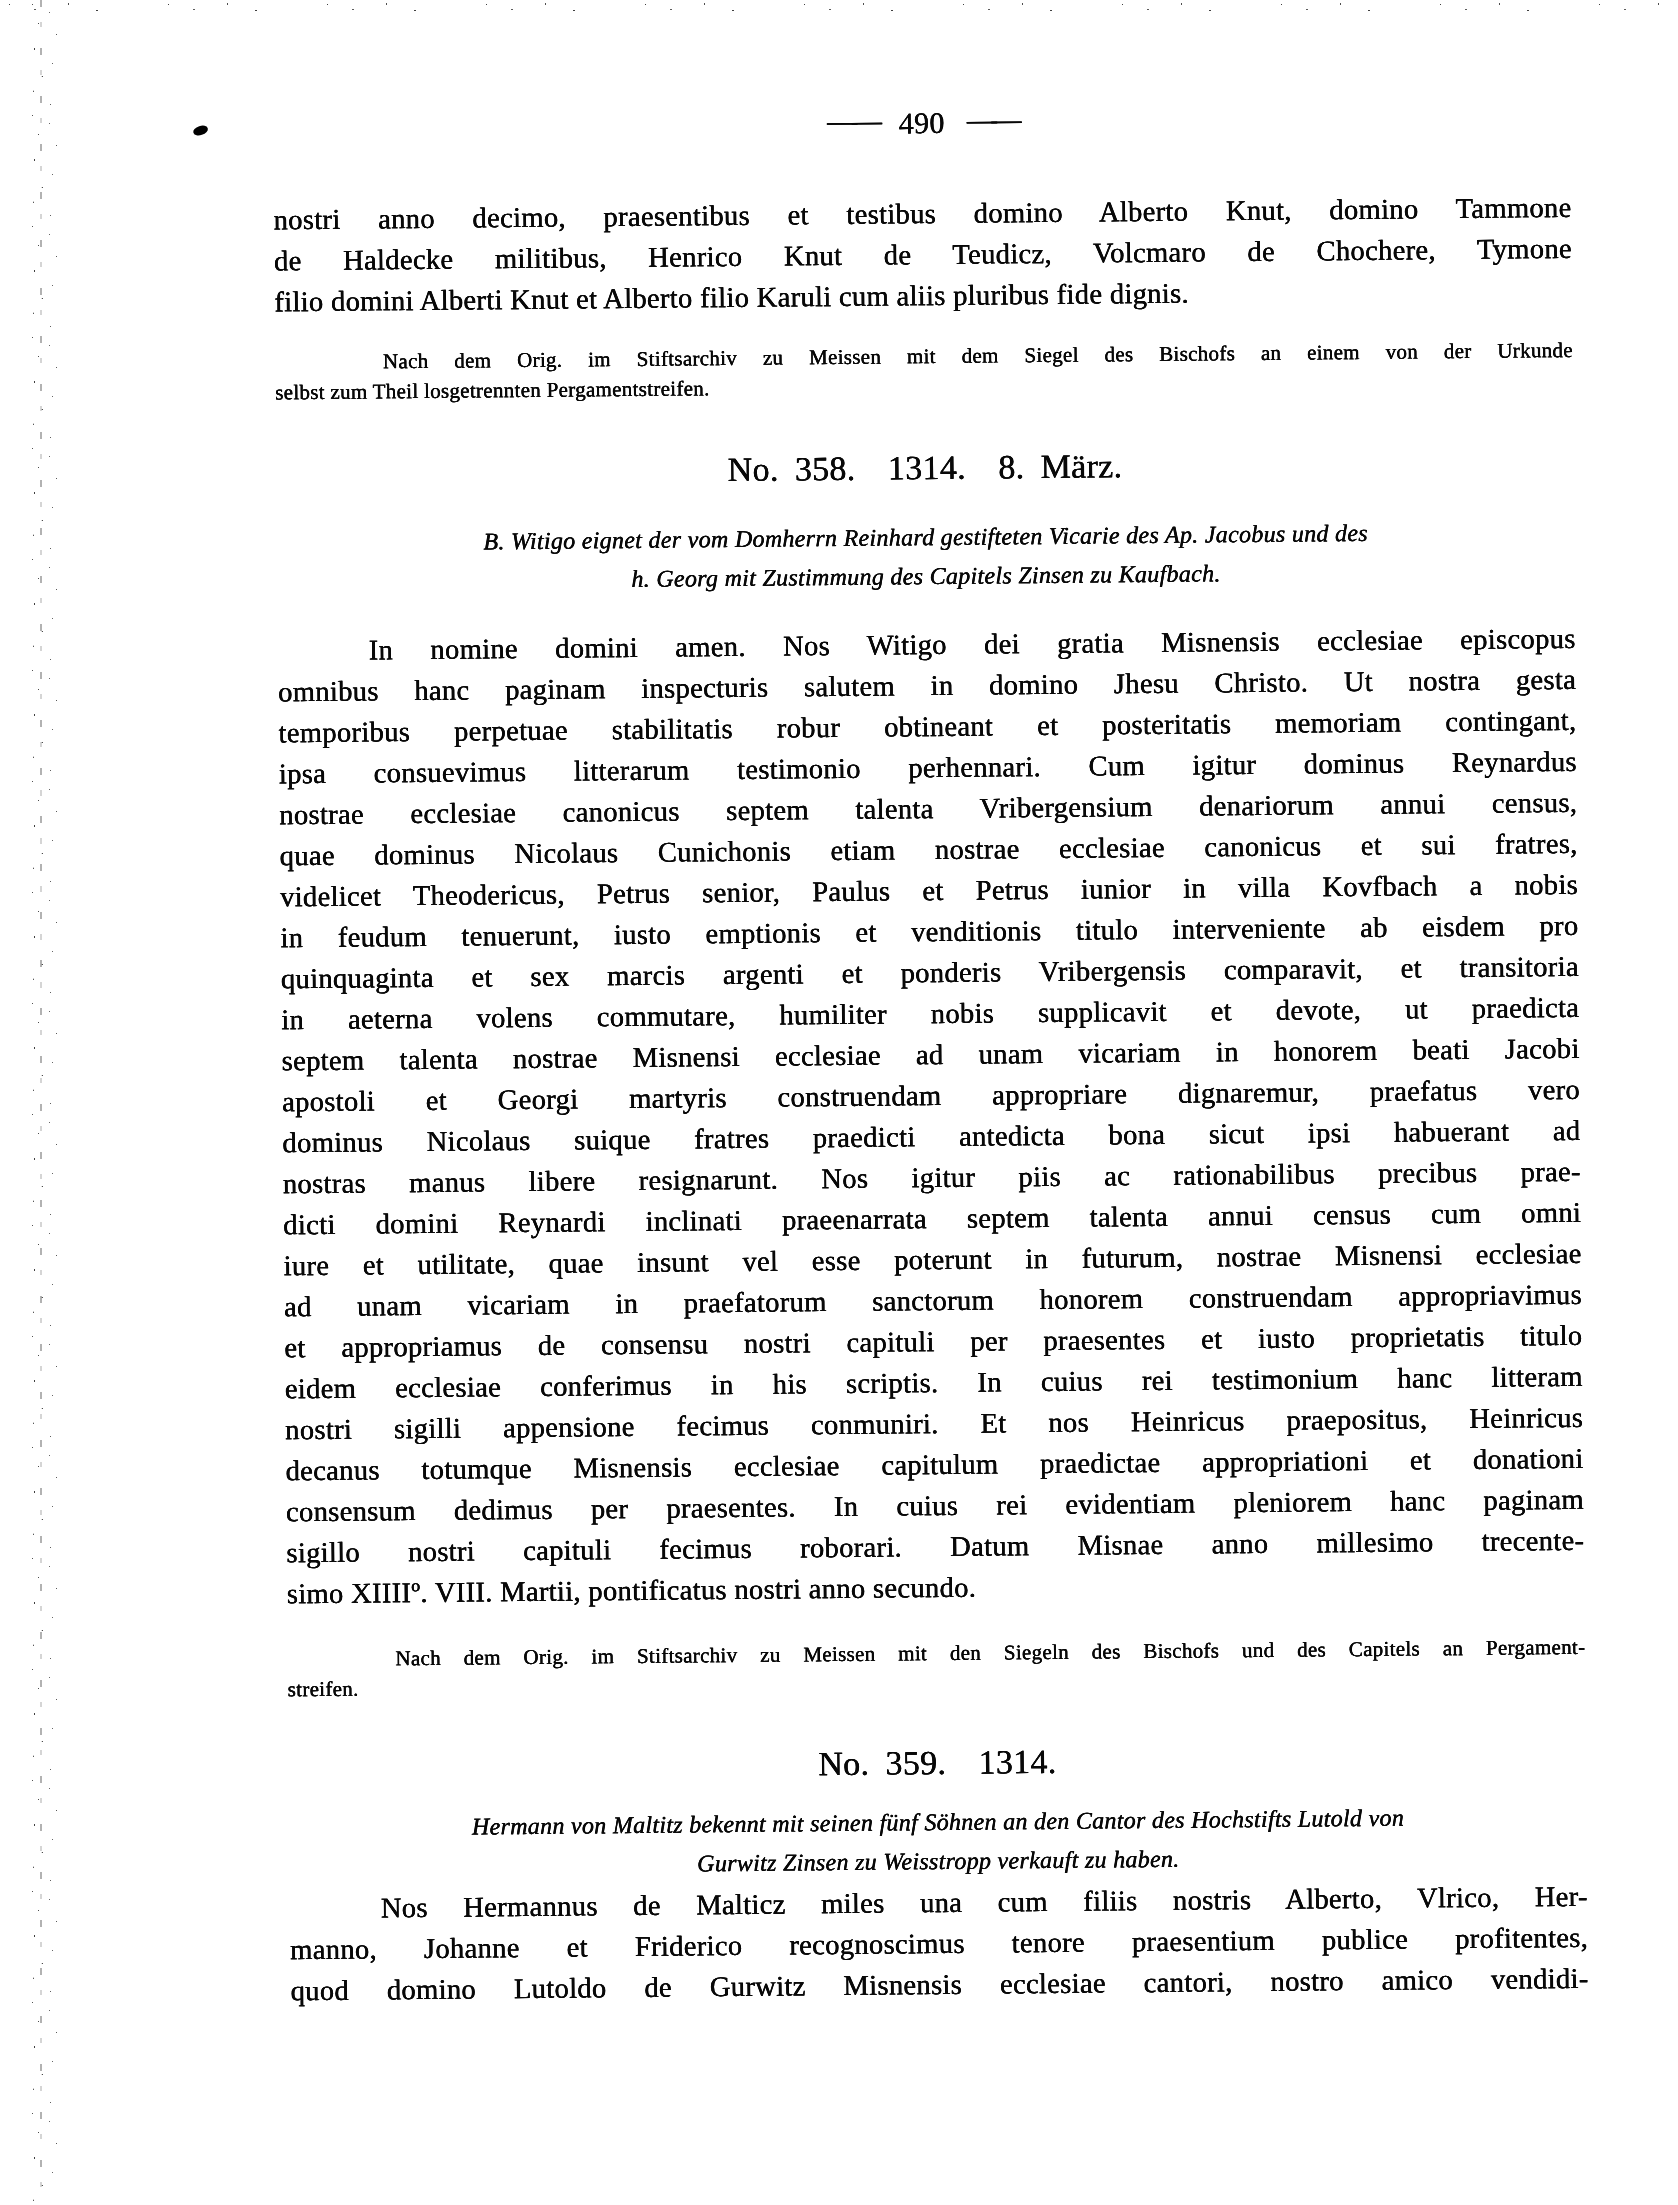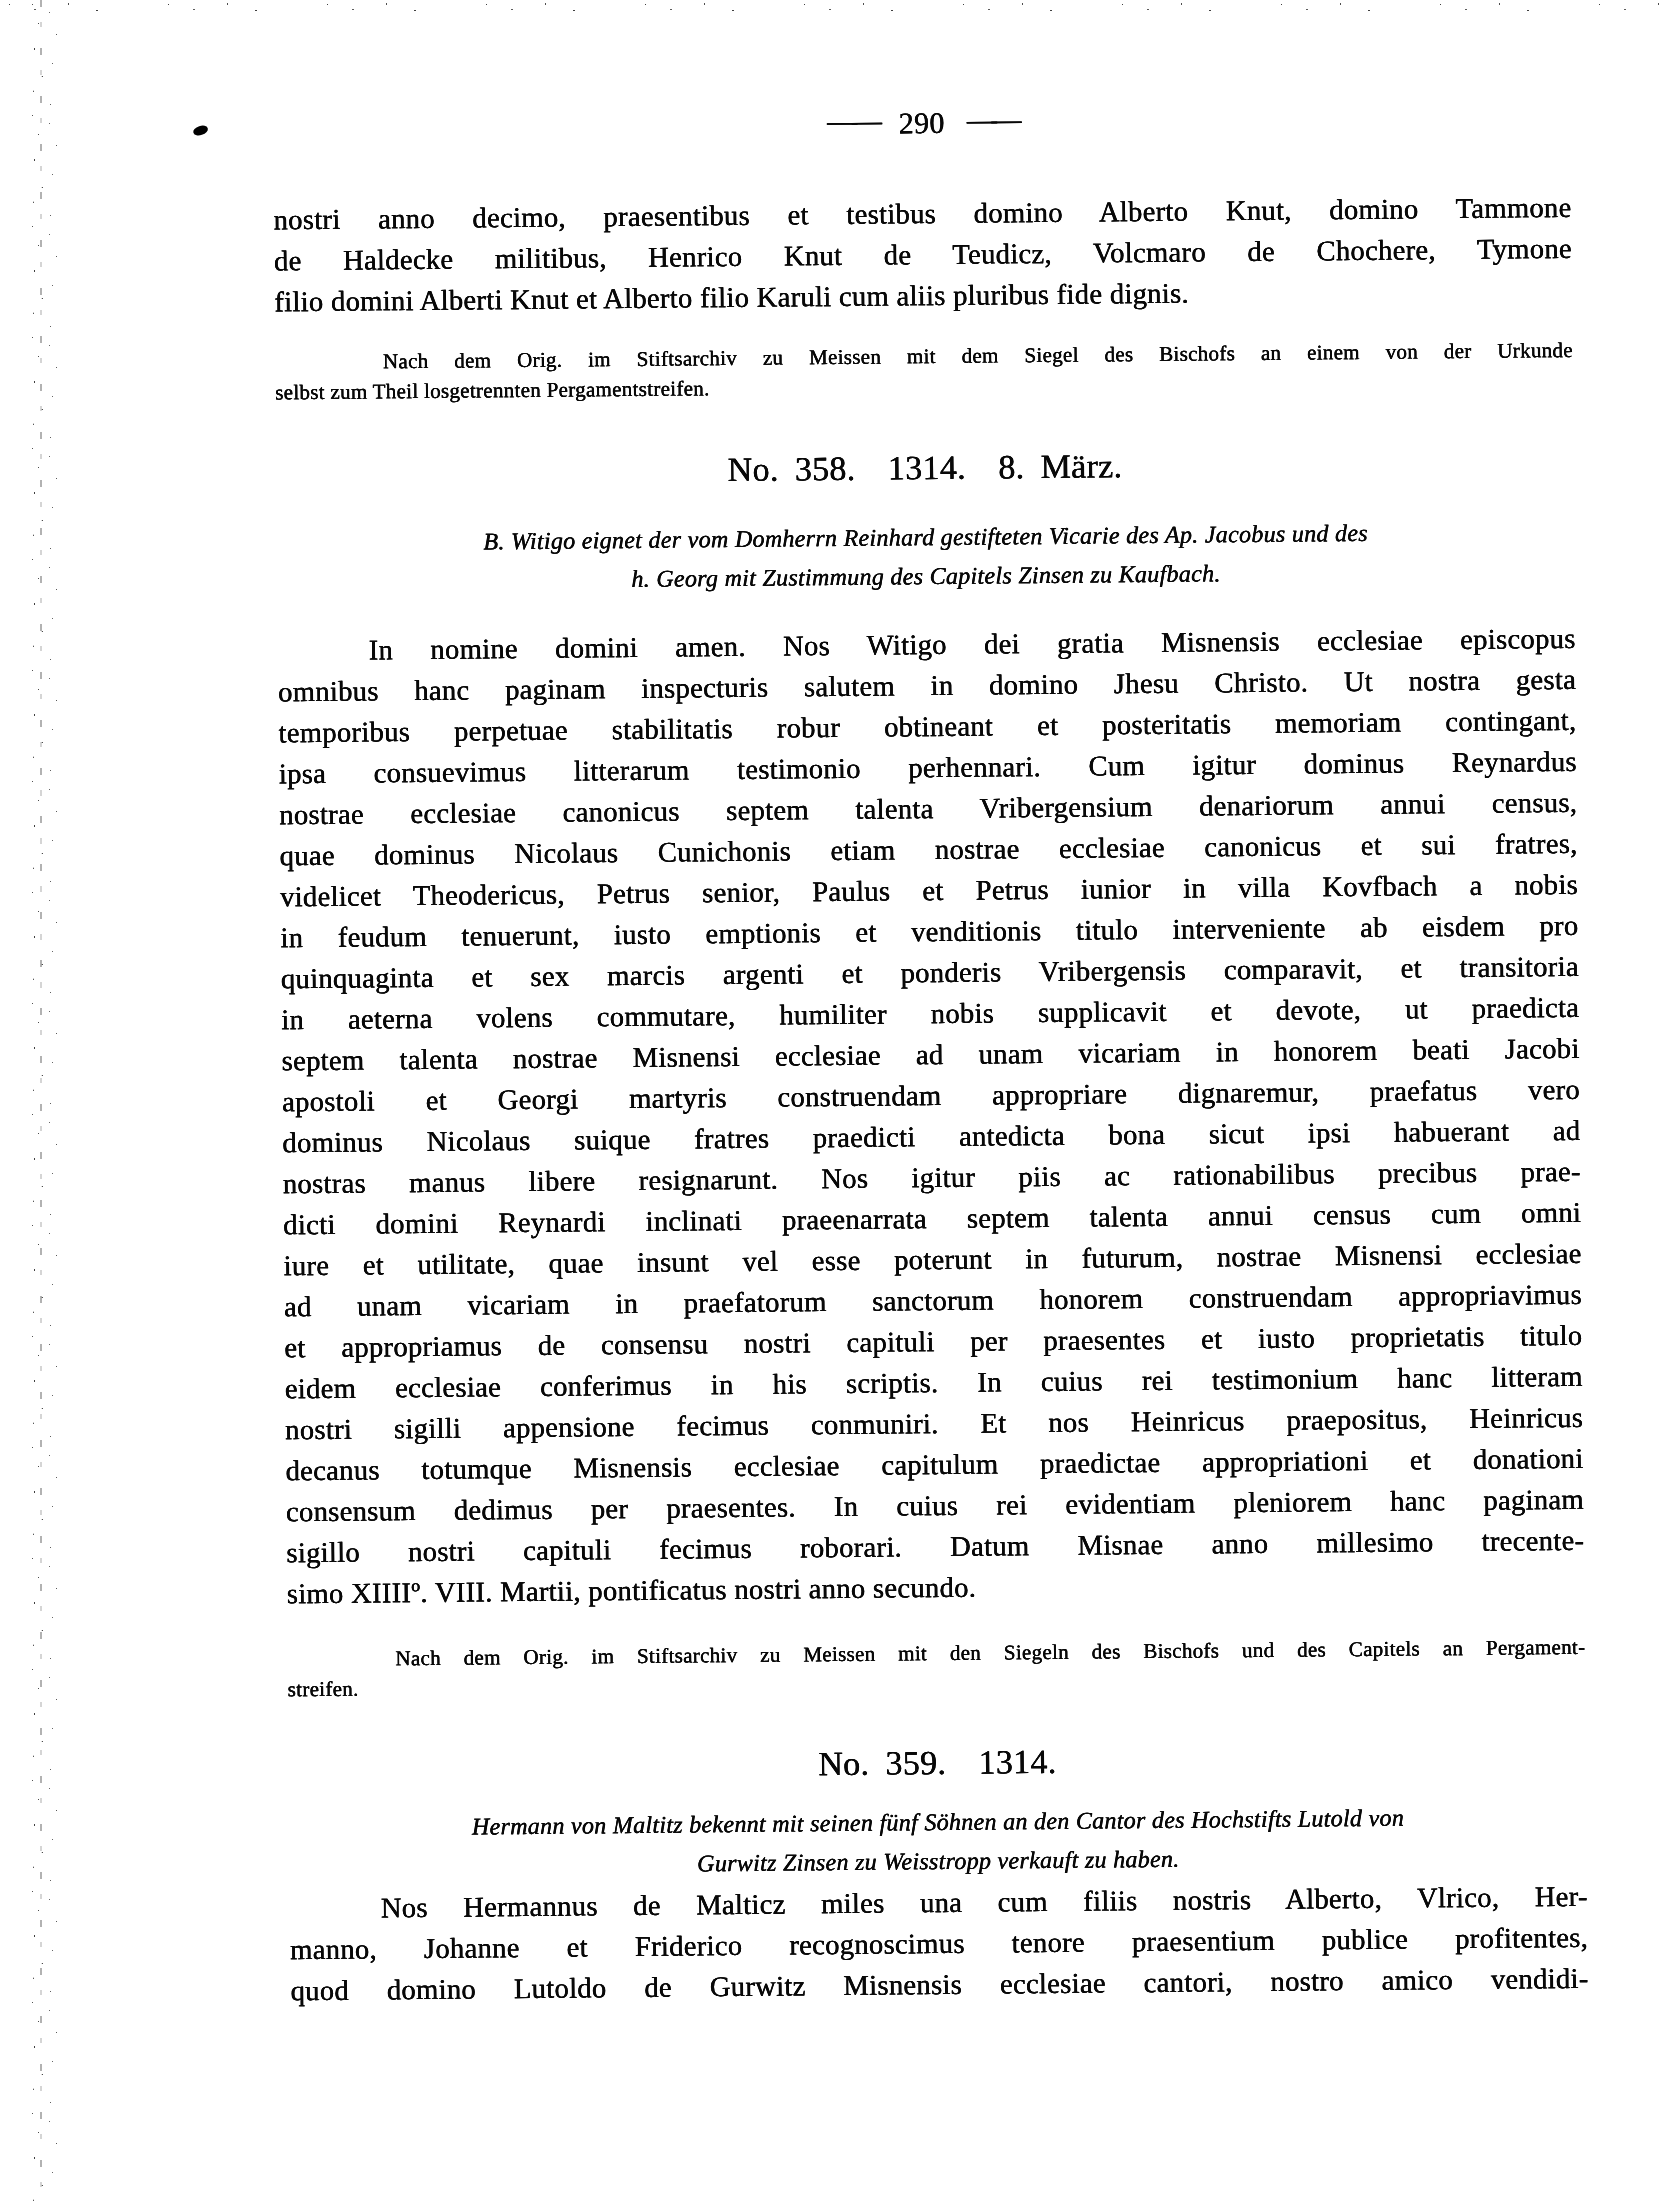--- a/index.html
+++ b/index.html
@@ -153,21 +153,21 @@
 <div class="scan-page">
 
   <div class="noise-left"></div>
   <div class="noise-left-line"></div>
   <div class="noise-top"></div>
   <div class="ink-blob"></div>
 
   <div class="scan-skew">
     <div class="text-col">
 
-      <div class="page-number-row"><span class="dash">——</span><span class="num">290</span><span class="dash">——</span></div>
+      <div class="page-number-row"><span class="dash">——</span><span class="num">490</span><span class="dash">——</span></div>
 
       <div class="para mt-para1" data-indent-first="false" data-justify-last="false">
           <div class="line first">nostri anno decimo, praesentibus et testibus domino Alberto Knut, domino Tammone</div>
           <div class="line">de Haldecke militibus, Henrico Knut de Teudicz, Volcmaro de Chochere, Tymone</div>
           <div class="line last">filio domini Alberti Knut et Alberto filio Karuli cum aliis pluribus fide dignis.</div>
         </div>
 
       <div class="source-note mt-note1" data-indent-first="true" data-justify-last="false">
           <div class="line first">Nach dem Orig. im Stiftsarchiv zu Meissen mit dem Siegel des Bischofs an einem von der Urkunde</div>
           <div class="line last">selbst zum Theil losgetrennten Pergamentstreifen.</div>

